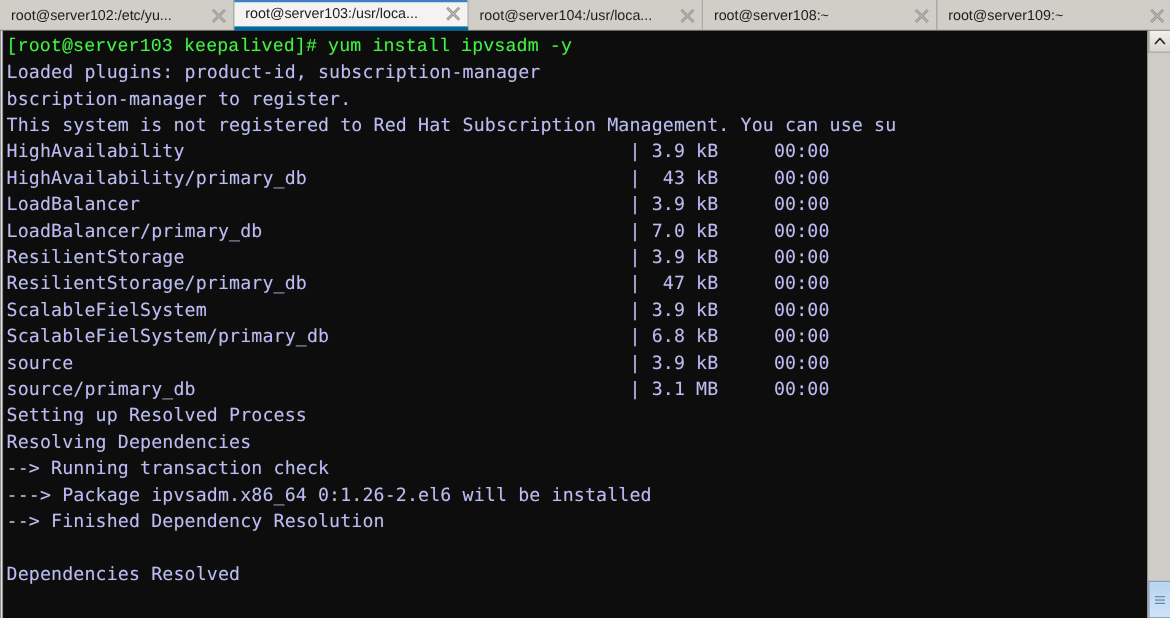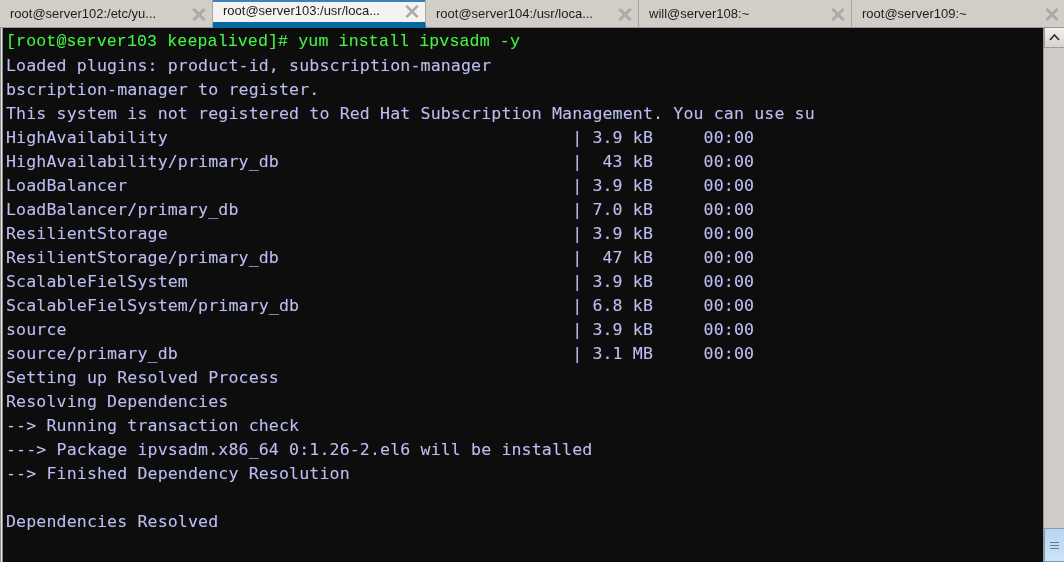--- a/index.html
+++ b/index.html
@@ -28,21 +28,21 @@
     align-items:center;
     background:#d1cdc7;
     border-right:1px solid #a9a5a0;
     border-bottom:1px solid #9b9792;
     cursor:default;
     overflow:hidden;
   }
   .tab:last-child { border-right:none; }
   .tab.active {
     background:#f4f3f1;
-    border-bottom:6px solid #0369a1;
+    border-bottom:4px solid #0369a1;
     box-shadow:inset 0 2px 0 0 #3d7fc1;
   }
   .tab-label {
     flex:1 1 auto;
     padding-left:10px;
     font-size:13px;
     color:#1d1d1d;
     white-space:nowrap;
     overflow:hidden;
     text-overflow:clip;
@@ -154,21 +154,21 @@
       <div class="tab">
         <span class="tab-label">root@server104:/usr/loca...</span>
         <span class="tab-close">
           <svg width="14" height="13" viewBox="0 0 14 13">
             <path d="M1.5 1 L12.5 12 M12.5 1 L1.5 12" stroke="#8d8d8d" stroke-width="2.4" fill="none"></path>
             <path d="M1.5 1 L12.5 12 M12.5 1 L1.5 12" stroke="#b9b5b0" stroke-width="1.1" fill="none"></path>
           </svg>
         </span>
       </div>
       <div class="tab">
-        <span class="tab-label">will@server108:~</span>
+        <span class="tab-label">root@server108:~</span>
         <span class="tab-close">
           <svg width="14" height="13" viewBox="0 0 14 13">
             <path d="M1.5 1 L12.5 12 M12.5 1 L1.5 12" stroke="#8d8d8d" stroke-width="2.4" fill="none"></path>
             <path d="M1.5 1 L12.5 12 M12.5 1 L1.5 12" stroke="#b9b5b0" stroke-width="1.1" fill="none"></path>
           </svg>
         </span>
       </div>
       <div class="tab">
         <span class="tab-label">root@server109:~</span>
         <span class="tab-close">

